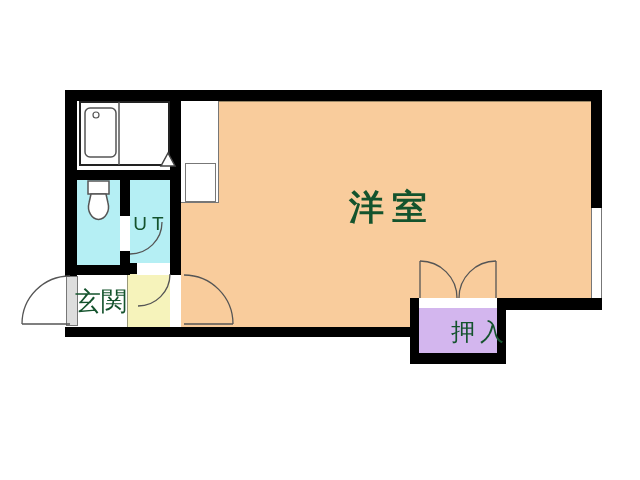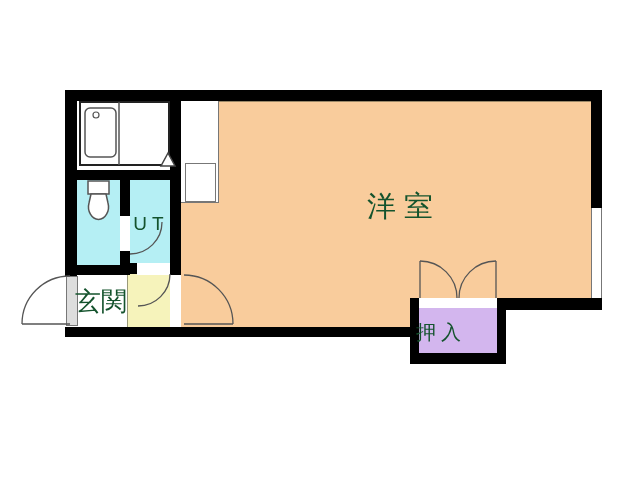--- a/index.html
+++ b/index.html
@@ -4,24 +4,24 @@
 <style>
   html,body{margin:0;padding:0;background:#fff;}
   #plan{position:relative;width:640px;height:480px;background:#fff;overflow:hidden;
         font-family:"Liberation Sans","DejaVu Sans",sans-serif;}
   .abs{position:absolute;box-sizing:border-box;}
   .wall{position:absolute;background:#000;box-sizing:border-box;}
   .floor{position:absolute;box-sizing:border-box;}
   .opening{position:absolute;background:#fff;box-sizing:border-box;}
   .lbl{position:absolute;display:flex;align-items:center;justify-content:center;
        color:#14532d;white-space:nowrap;}
-  #lbl-main{left:352px;top:185px;width:104px;height:44px;font-size:29px;letter-spacing:8px;font-weight:400;}
+  #lbl-main{left:340px;top:185px;width:104px;height:44px;font-size:35px;letter-spacing:8px;font-weight:700;}
   #lbl-entrance{left:71px;top:283px;width:60px;height:36px;font-size:26px;font-weight:500;text-align:center;}
   #lbl-ut{left:129px;top:211px;width:44px;height:26px;font-size:19px;letter-spacing:5px;}
-  #lbl-closet{left:399px;top:318px;width:84px;height:28px;font-size:20px;letter-spacing:5px;font-weight:500;}
+  #lbl-closet{left:438px;top:318px;width:84px;height:28px;font-size:24px;letter-spacing:5px;font-weight:500;}
   #svg-overlay{position:absolute;left:0;top:0;pointer-events:none;}
   #strip{border-right:1px solid #777;border-bottom:1px solid #777;background:#fff;}
   #strip-box{border:1px solid #777;background:#fff;}
   #window-right{background:#fff;border:1px solid #777;border-top:0;border-bottom:0;}
   #corridor-floor{border-left:1px solid #9a9a7a;}
   #main-floor{border-top:1px solid #9a8868;}
   #entry-leaf{background:#ddd;border:1px solid #777;}
 </style>
 </head>
 <body>

